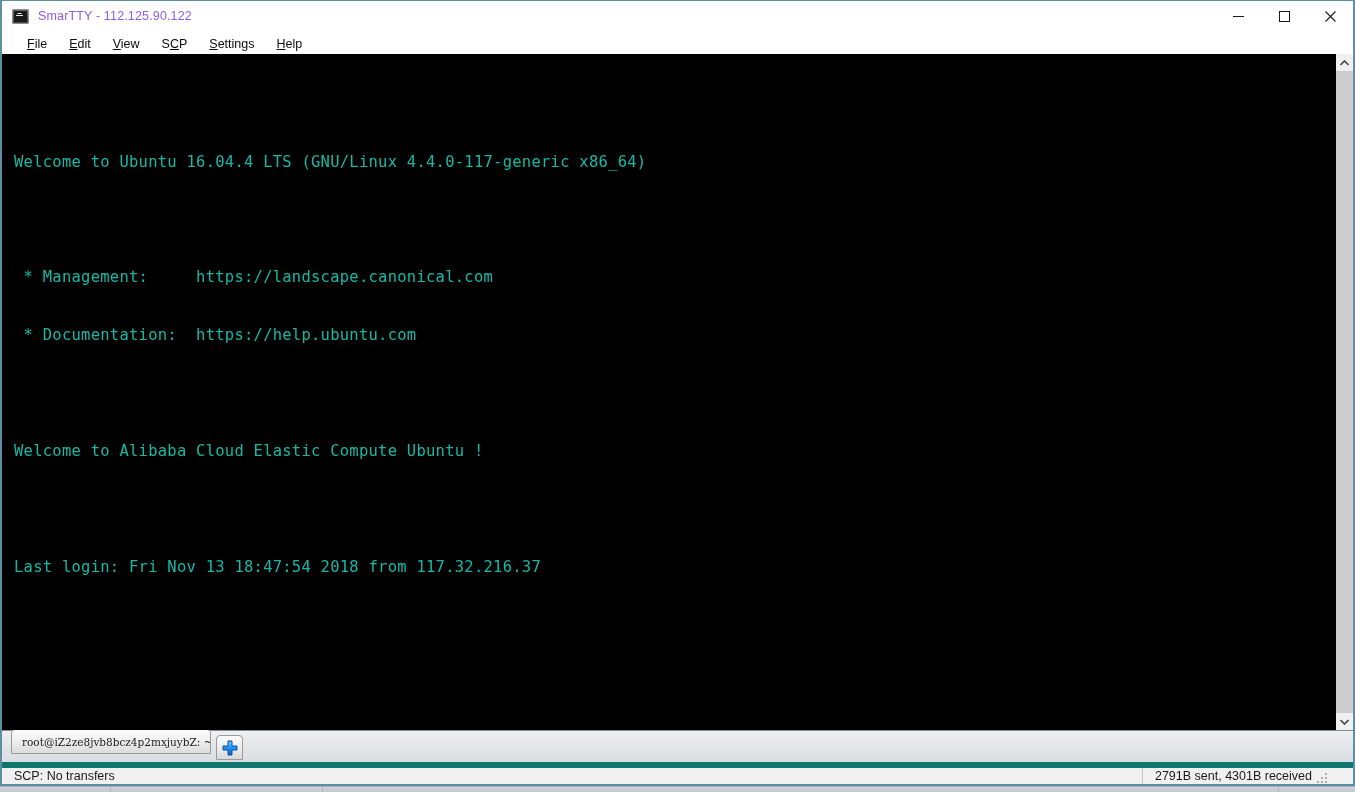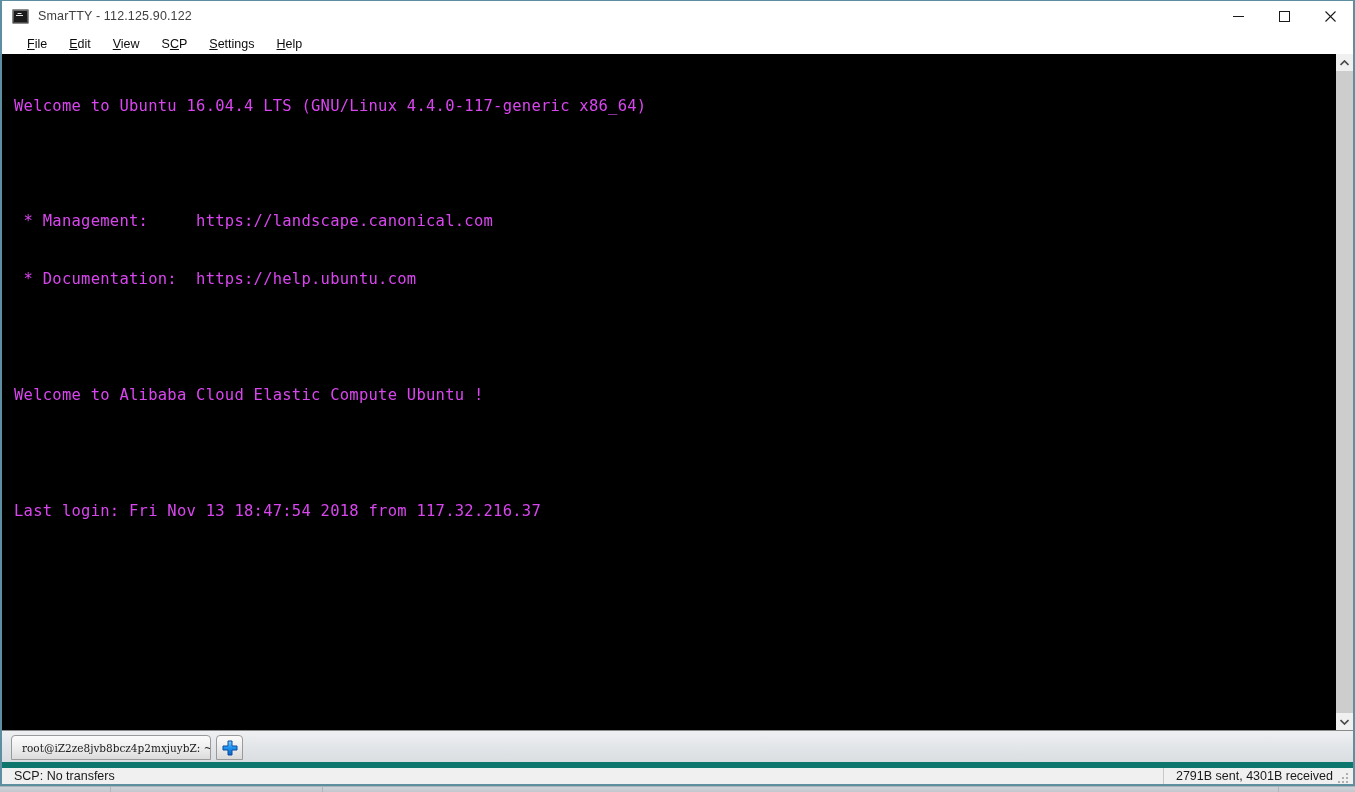--- a/index.html
+++ b/index.html
@@ -65,21 +65,21 @@
     position: absolute;
     left: 3px;
     top: 5px;
     width: 4px;
     height: 1.5px;
     background: #e8e8e8;
     box-shadow: 1.5px -2px 0 0 #e8e8e8, 3px 0px 0 0 #e8e8e8;
   }
   .title-text {
     font-size: 12.5px;
-    color: #404040;
+    color: #8b5cf6;
     letter-spacing: 0.15px;
     white-space: nowrap;
   }
   .win-buttons {
     position: absolute;
     right: 0;
     top: 0;
     height: 30px;
     display: flex;
   }
@@ -124,25 +124,26 @@
     flex: 1 1 auto;
     background: #000000;
     overflow: hidden;
     padding: 0;
     position: relative;
   }
   .term-lines {
     font-family: "DejaVu Sans Mono", "Liberation Mono", monospace;
     font-size: 15.5px;
     line-height: 19.3px;
-    color: #d946ef;
+    color: #14b8a6;
     white-space: pre;
     padding-left: 12px;
-    padding-top: 4px;
+    padding-top: 12px;
     letter-spacing: 0.25px;
+    margin-top: 48px;
   }
   .term-line { height: 19.3px; }
   .cursor {
     display: inline-block;
     width: 9px;
     height: 2px;
     background: #d8d8d8;
     vertical-align: -2px;
     margin-left: 9px;
   }
@@ -187,21 +188,21 @@
     min-height: 32px;
     background: linear-gradient(to bottom, #eef0f2 0%, #e3e6e9 50%, #dadde1 100%);
     display: flex;
     align-items: flex-end;
     padding-left: 9px;
     border-top: 1px solid #8a8a8a;
     box-sizing: border-box;
   }
   .tab {
     height: 25px;
-    margin-bottom: 2px;
+    margin-bottom: 8px;
     padding: 0 9px 0 10px;
     display: flex;
     align-items: center;
     background: linear-gradient(to bottom, #fcfcfc 0%, #f0f0f0 45%, #dcdcdc 100%);
     border: 1px solid #9a9a9a;
     border-radius: 4px 4px 0 0;
     box-sizing: border-box;
     font-family: "DejaVu Serif", "Liberation Serif", serif;
     font-size: 10.5px;
     color: #1b1b1b;
@@ -243,21 +244,21 @@
     padding-left: 12px;
     border-right: 1px solid #c8c8c8;
     height: 100%;
     display: flex;
     align-items: center;
     box-sizing: border-box;
   }
   .status-right {
     font-size: 12.5px;
     color: #1a1a1a;
-    padding: 0 2px 0 12px;
+    padding: 0 23px 0 12px;
     height: 100%;
     display: flex;
     align-items: center;
     white-space: nowrap;
     box-sizing: border-box;
   }
   .grip {
     width: 13px;
     height: 13px;
     margin-right: 3px;

